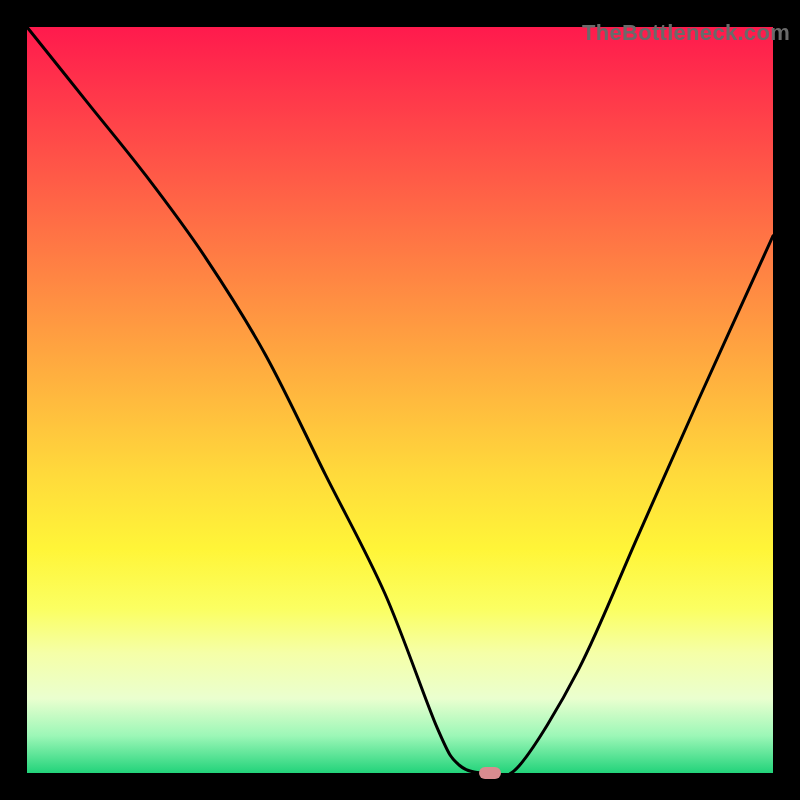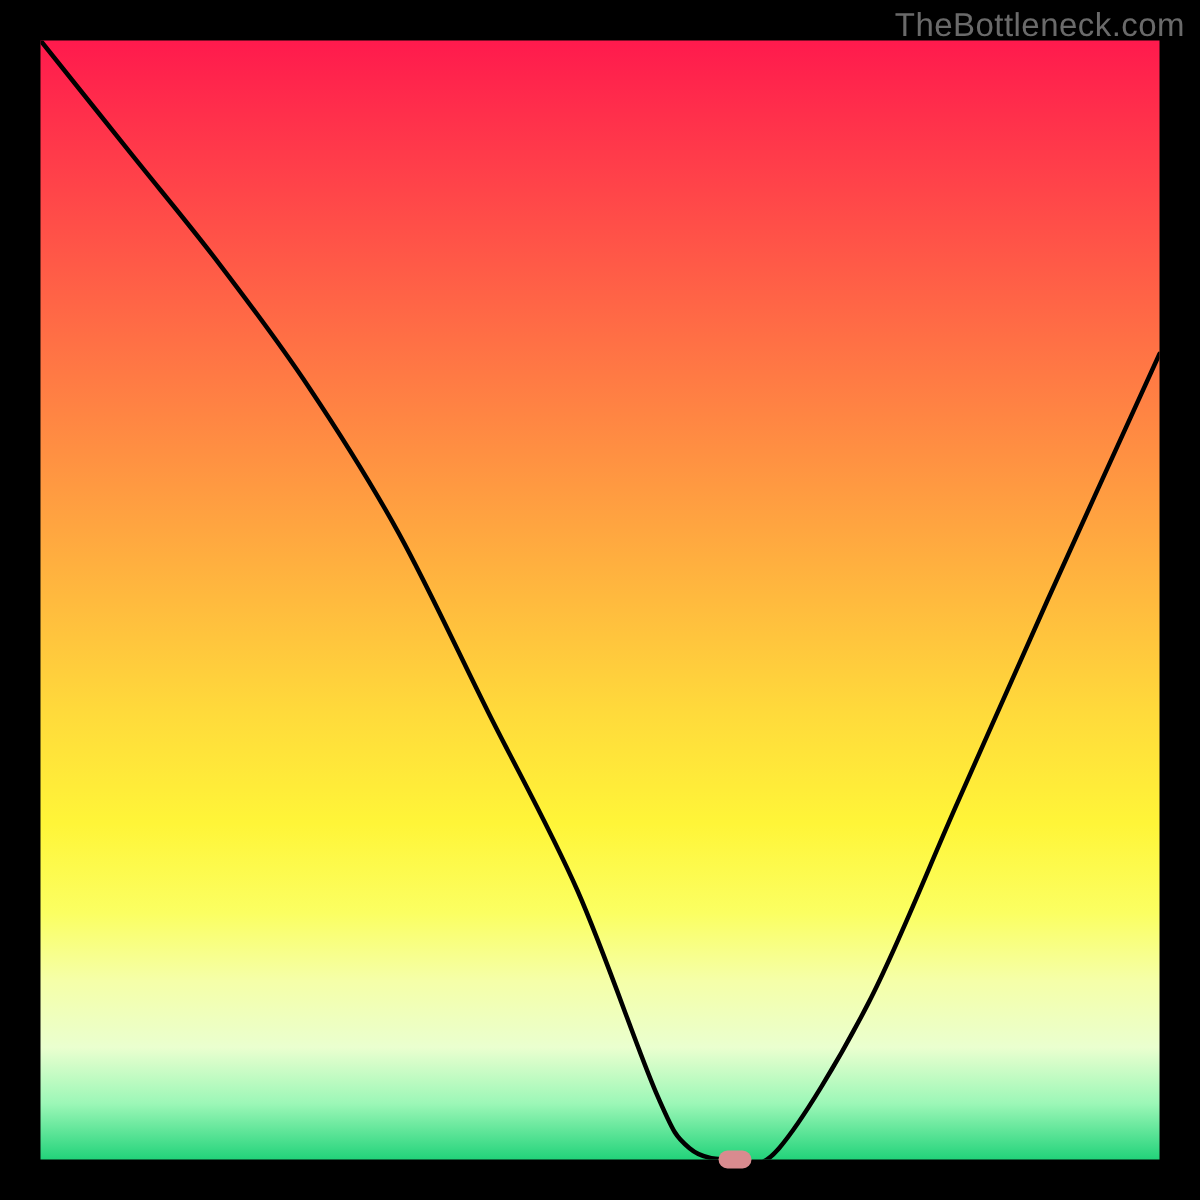--- a/index.html
+++ b/index.html
@@ -12,25 +12,25 @@
     font-family: Arial, Helvetica, sans-serif;
   }
   .frame {
     position: relative;
     width: 800px;
     height: 800px;
     background: #000;
   }
   .watermark {
     position: absolute;
-    top: 4px;
+    top: 20px;
     right: 10px;
     color: #6a6a6a;
     font-size: 22px;
-    font-weight: 400;
+    font-weight: 700;
     letter-spacing: 0.3px;
     z-index: 50;
   }
   .plot-area {
     position: absolute;
     left: 27px;
     top: 27px;
     width: 746px;
     height: 746px;
     

